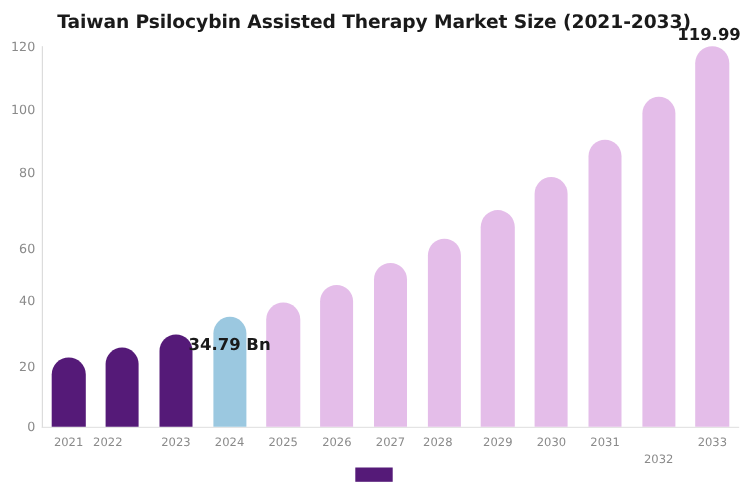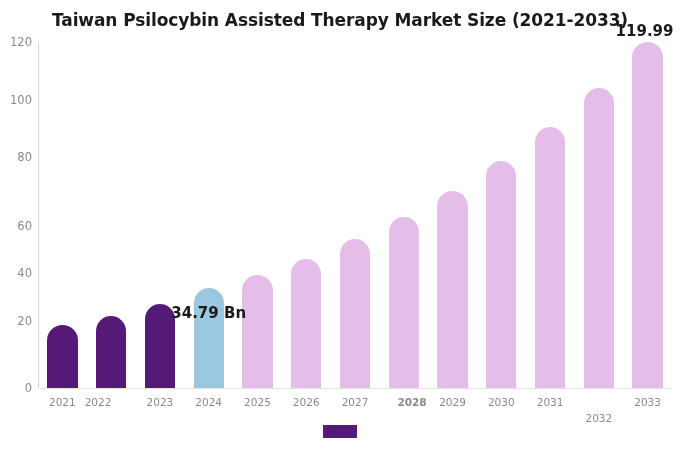--- a/index.html
+++ b/index.html
@@ -139,21 +139,21 @@
 </style>
 </head>
 <body>
 
 <div id="chart-root">
 
   <div id="chart-title">Taiwan Psilocybin Assisted Therapy Market Size (2021-2033)</div>
 
   <div id="y-tick-wrap">
       <div class="y-tick-label" style="top: 388px;">0</div>
-      <div class="y-tick-label" style="top: 321px;">20</div>
+      <div class="y-tick-label" style="top: 333px;">20</div>
       <div class="y-tick-label" style="top: 272.667px;">40</div>
       <div class="y-tick-label" style="top: 199px; margin-top: 27px;">60</div>
       <div class="y-tick-label" style="top: 157.333px;">80</div>
       <div class="y-tick-label" style="top: 99.6667px;">100</div>
       <div class="y-tick-label" style="top: 42px;">120</div>
     </div>
 
   <div id="y-axis-line"></div>
   <div id="x-axis-line"></div>
 
@@ -174,21 +174,21 @@
     </div>
 
   <div id="x-axis">
       <div class="x-tick-label" style="left: 62.3846px;">2021</div>
       <div class="x-tick-label" style="left: 98px;">2022</div>
       <div class="x-tick-label" style="left: 159.923px;">2023</div>
       <div class="x-tick-label" style="left: 208.692px;">2024</div>
       <div class="x-tick-label" style="left: 257.462px;">2025</div>
       <div class="x-tick-label" style="left: 306.231px;">2026</div>
       <div class="x-tick-label" style="left: 355px;">2027</div>
-      <div class="x-tick-label" style="left: 412px; font-weight: bold;">2028</div>
+      <div class="x-tick-label" style="left: 398px;">2028</div>
       <div class="x-tick-label" style="left: 452.538px;">2029</div>
       <div class="x-tick-label" style="left: 501.308px;">2030</div>
       <div class="x-tick-label" style="left: 550.077px;">2031</div>
       <div class="x-tick-label" style="left: 598.846px; margin-top: 16px;">2032</div>
       <div class="x-tick-label" style="left: 647.615px;">2033</div>
     </div>
 
   <div id="annotations-layer">
       <div class="value-label" id="label-highlight" style="left: 208.692px; top: 264px; margin-top: 40px;">34.79 Bn</div>
       <div class="value-label" id="label-last" style="left: 615.615px; top: 22px;">119.99 Bn</div>

